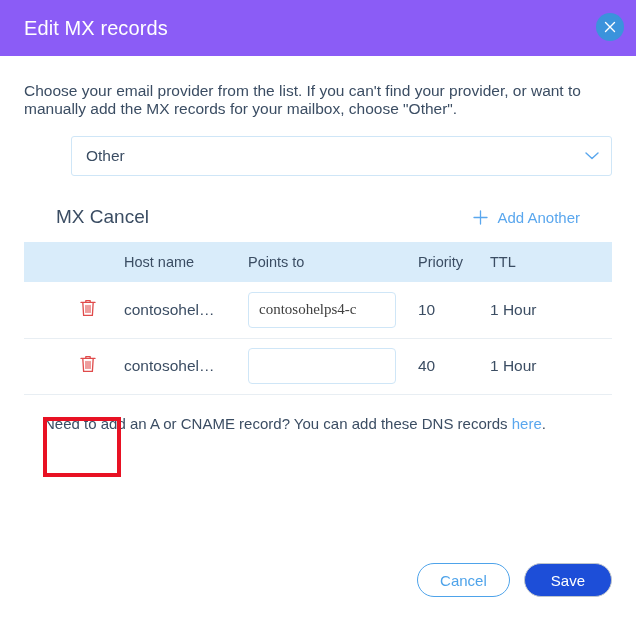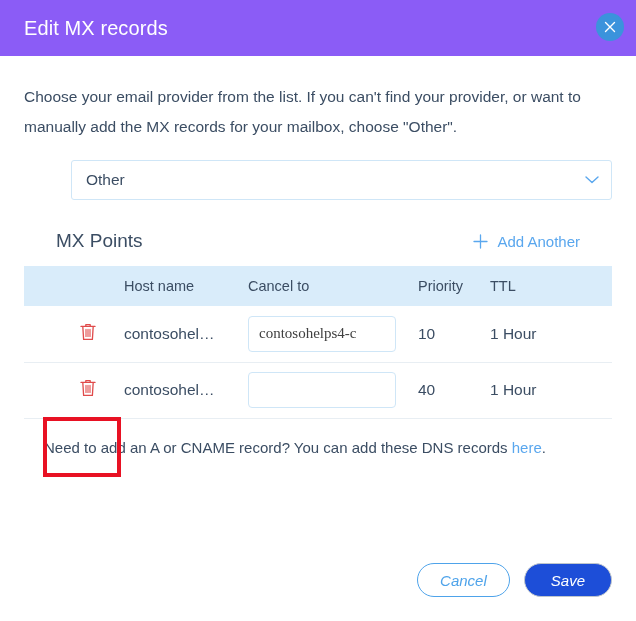--- a/index.html
+++ b/index.html
@@ -60,21 +60,21 @@
   .dialog-body {
     flex: 1 1 auto;
     padding: 26px 24px 0 24px;
     display: flex;
     flex-direction: column;
   }
 
   .intro-text {
     color: #3b4d63;
     font-size: 15.5px;
-    line-height: 30px;
+    line-height: 18px;
     margin: 0 0 18px 0;
     max-width: 592px;
   }
 
   
   .provider-select {
     position: relative;
     height: 40px;
     border: 1px solid #cfe6f7;
     border-radius: 3px;
@@ -217,21 +217,20 @@
     padding: 0 24px 24px 0;
   }
   .btn {
     border-radius: 18px;
     height: 34px;
     font-size: 15px;
     font-family: "Liberation Sans", sans-serif;
     cursor: pointer;
     padding: 0 22px;
     line-height: 1;
-    font-style: italic;
   }
   .btn-cancel {
     background: #ffffff;
     border: 1px solid #4ea3ea;
     color: #4ea3ea;
   }
   .btn-save {
     background: #1d4ed8;
     border: 1px solid #bfc6cc;
     color: #ffffff;
@@ -260,21 +259,21 @@
     <div class="provider-select">
       <span class="provider-select-value">Other</span>
       <span class="select-chevron">
         <svg width="14" height="9" viewBox="0 0 14 9">
           <path d="M1 1.5 L7 7 L13 1.5" fill="none" stroke="#5aa7ee" stroke-width="1.4" stroke-linecap="round" stroke-linejoin="round"></path>
         </svg>
       </span>
     </div>
 
     <div class="records-head">
-      <span class="records-title">MX Points</span>
+      <span class="records-title">MX Cancel</span>
       <a class="add-another">
         <span class="plus-icon">
           <svg width="15" height="15" viewBox="0 0 15 15">
             <path d="M7.5 1 L7.5 14 M1 7.5 L14 7.5" stroke="#5aa7ee" stroke-width="1.3" stroke-linecap="round"></path>
           </svg>
         </span>
         <span>Add Another</span>
       </a>
     </div>
 
@@ -283,21 +282,21 @@
         <col class="col-del">
           <col class="col-host">
           <col class="col-point">
           <col class="col-prio">
           <col class="col-ttl">
       </colgroup>
       <thead>
         <tr>
           <th></th>
           <th>Host name</th>
-          <th>Cancel to</th>
+          <th>Points to</th>
           <th>Priority</th>
           <th>TTL</th>
         </tr>
       </thead>
       <tbody>
         <tr>
           <td class="cell-del">
             <button class="trash-btn">
               <svg width="16" height="18" viewBox="0 0 16 18">
                 <path d="M1 3.4 H15" stroke="#e04b4b" stroke-width="1.3" stroke-linecap="round"></path>

